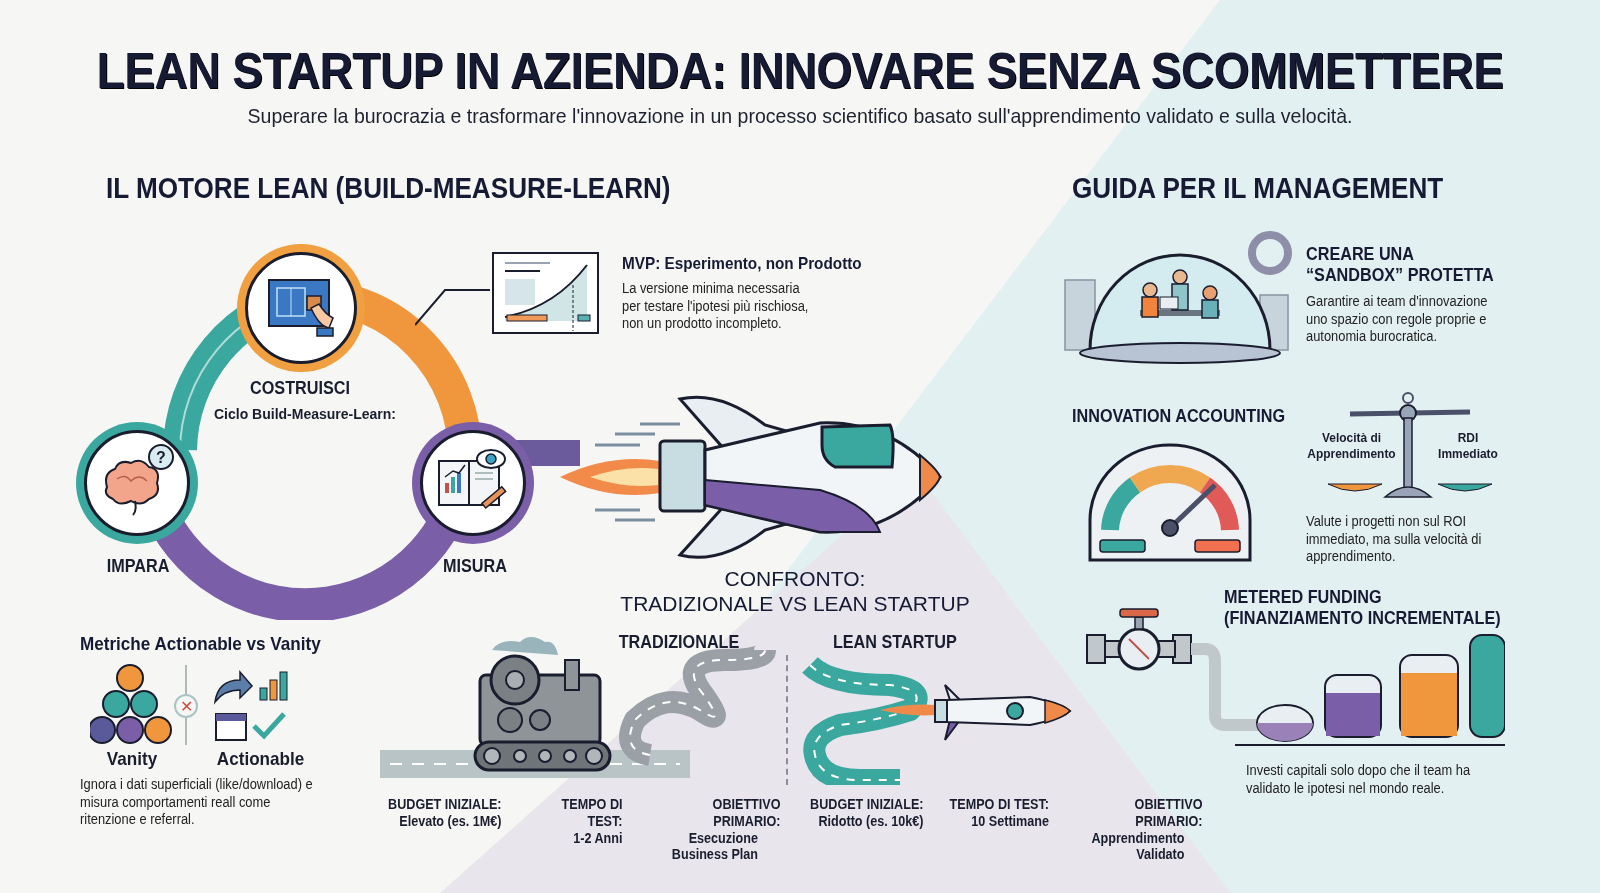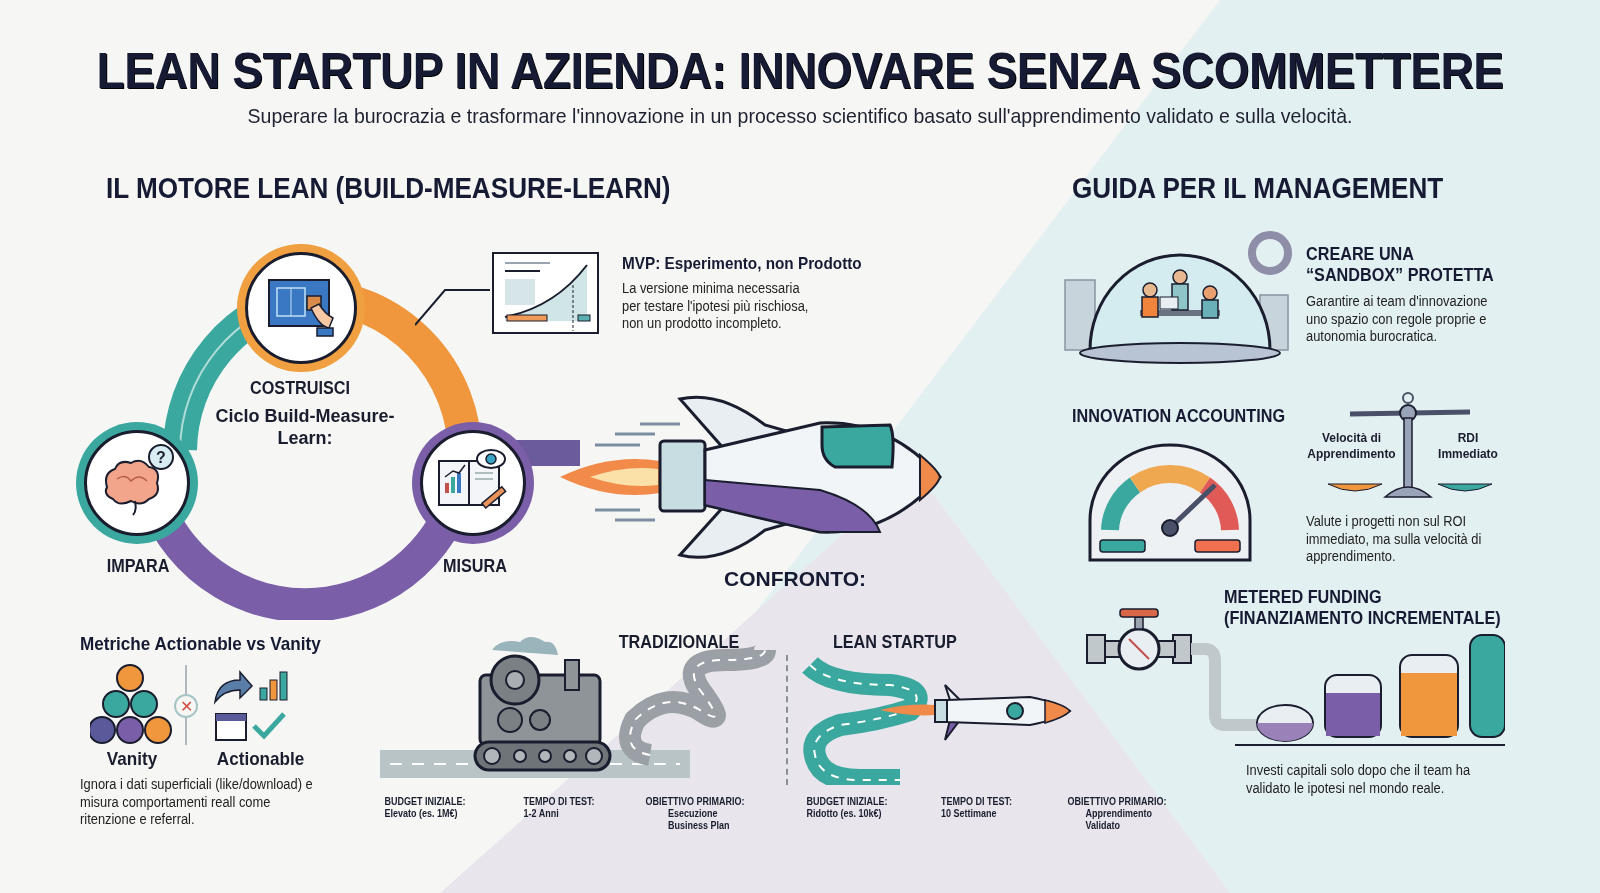--- a/index.html
+++ b/index.html
@@ -33,21 +33,21 @@
   }
   .h2 { font-size: 29px; font-weight: 900; color: #161a33; transform: scaleX(0.9); transform-origin: left; }
   .h3 { font-size: 18px; font-weight: 700; color: #161a33; transform: scaleX(0.9); transform-origin: left; line-height: 1.15; }
   .body { font-size: 14px; color: #222; line-height: 1.25; transform: scaleX(0.92); transform-origin: left; }
   .center { text-align: center; }
   .label-bold { font-size: 18px; font-weight: 900; color: #1a1d2e; transform: scaleX(0.9); }
   .circle-node {
     position: absolute; border-radius: 50%; background: #fff;
     border: 3px solid #1a1d2e; display: flex; align-items: center; justify-content: center;
   }
-  .stat { font-size: 10px; line-height: 1.2; text-align: left; color: #1a1d2e; }
+  .stat { font-size: 14px; line-height: 1.2; text-align: right; color: #1a1d2e; }
   .stat-head { font-weight: 700; transform: scaleX(0.9); }
   .stat-val { font-weight: 700; transform: scaleX(0.9); }
 </style>
 </head>
 <body>
 
 <div class="bg-right"></div>
 <div class="bg-tri"></div>
 
 <div class="abs title">LEAN STARTUP IN AZIENDA: INNOVARE SENZA SCOMMETTERE</div>
@@ -99,21 +99,21 @@
     <path d="M 40 58 Q 42 68 38 72" fill="none" stroke="#1a1d2e" stroke-width="2"></path>
     <circle cx="66" cy="14" r="12" fill="#d8ecf2" stroke="#1a1d2e" stroke-width="2"></circle>
     <text x="61" y="20" font-size="16" font-weight="700" fill="#1a1d2e" font-family="Liberation Sans, sans-serif">?</text>
   </svg>
 </div>
 
 <div class="abs label-bold center" style="left:230px; top:378px; width:140px;">COSTRUISCI</div>
 <div class="abs label-bold center" style="left:425px; top:556px; width:100px;">MISURA</div>
 <div class="abs label-bold center" style="left:88px; top:556px; width:100px;">IMPARA</div>
 
-<div class="abs center" style="left:200px; top:406px; width:210px; font-size:18px; line-height:1.22; color:#1a1d2e;">
+<div class="abs center" style="left:200px; top:406px; width:210px; font-size:14px; line-height:1.22; color:#1a1d2e;">
   <div style="font-weight:700;">Ciclo Build-Measure-Learn:</div>
 </div>
 
 <svg class="abs" style="left:415px; top:245px;" width="190" height="95">
   <polyline points="0,80 30,45 75,45" fill="none" stroke="#1a1d2e" stroke-width="2"></polyline>
   <rect x="78" y="8" width="105" height="80" fill="#fff" stroke="#1a1d2e" stroke-width="2"></rect>
   <line x1="90" y1="18" x2="135" y2="18" stroke="#9aa4b0" stroke-width="2"></line>
   <line x1="90" y1="26" x2="125" y2="26" stroke="#1a1d2e" stroke-width="2"></line>
   <rect x="90" y="34" width="30" height="26" fill="#d6e6e8"></rect>
   <path d="M 90 72 Q 140 62 172 20 L 172 76 L 90 76 Z" fill="#cfe5e6"></path>
@@ -162,22 +162,23 @@
     <rect x="190" y="12" width="7" height="28" fill="#3aa89e" stroke="#1a1d2e" stroke-width="1"></rect>
     <rect x="126" y="54" width="30" height="26" fill="#fff" stroke="#1a1d2e" stroke-width="2"></rect>
     <rect x="126" y="54" width="30" height="7" fill="#5a5a9a"></rect>
     <polyline points="164,66 174,76 194,54" fill="none" stroke="#3aa89e" stroke-width="5"></polyline>
   </g>
 </svg>
 <div class="abs label-bold" style="left:104px; top:748px; font-size:19px;">Vanity</div>
 <div class="abs label-bold" style="left:212px; top:748px; font-size:19px;">Actionable</div>
 <div class="abs body" style="left:80px; top:776px; width:265px;">Ignora i dati superficiali (like/download) e misura comportamenti reall come ritenzione e referral.</div>
 
-<div class="abs center" style="left:585px; top:566px; width:420px; font-size:21px; font-weight:700; line-height:1.2; color:#161a33;">
+<div class="abs center" style="left:585px; top:566px; width:420px; font-size:21px; font-weight:400; line-height:1.2; color:#161a33;">
   <div>CONFRONTO:</div>
+  <div>TRADIZIONALE VS LEAN STARTUP</div>
 </div>
 <div class="abs label-bold" style="left:612px; top:632px;">TRADIZIONALE</div>
 <div class="abs label-bold" style="left:826px; top:632px;">LEAN STARTUP</div>
 <div class="abs" style="left:786px; top:655px; height:130px; border-left:2px dashed #8a8e98;"></div>
 
 <svg class="abs" style="left:380px; top:620px;" width="420" height="165">
   <path d="M 112 30 Q 120 18 140 22 Q 150 12 165 22 Q 175 20 178 35 Z" fill="#9ab4bc"></path>
   <rect x="0" y="130" width="310" height="28" fill="#b8c4c6"></rect>
   <line x1="10" y1="144" x2="300" y2="144" stroke="#fff" stroke-width="2" stroke-dasharray="12,10"></line>
   <path d="M 270 135 Q 240 130 255 100 Q 285 70 320 90 Q 350 110 320 70 Q 300 40 345 40 Q 385 40 385 30" fill="none" stroke="#9aa0a6" stroke-width="22"></path>

